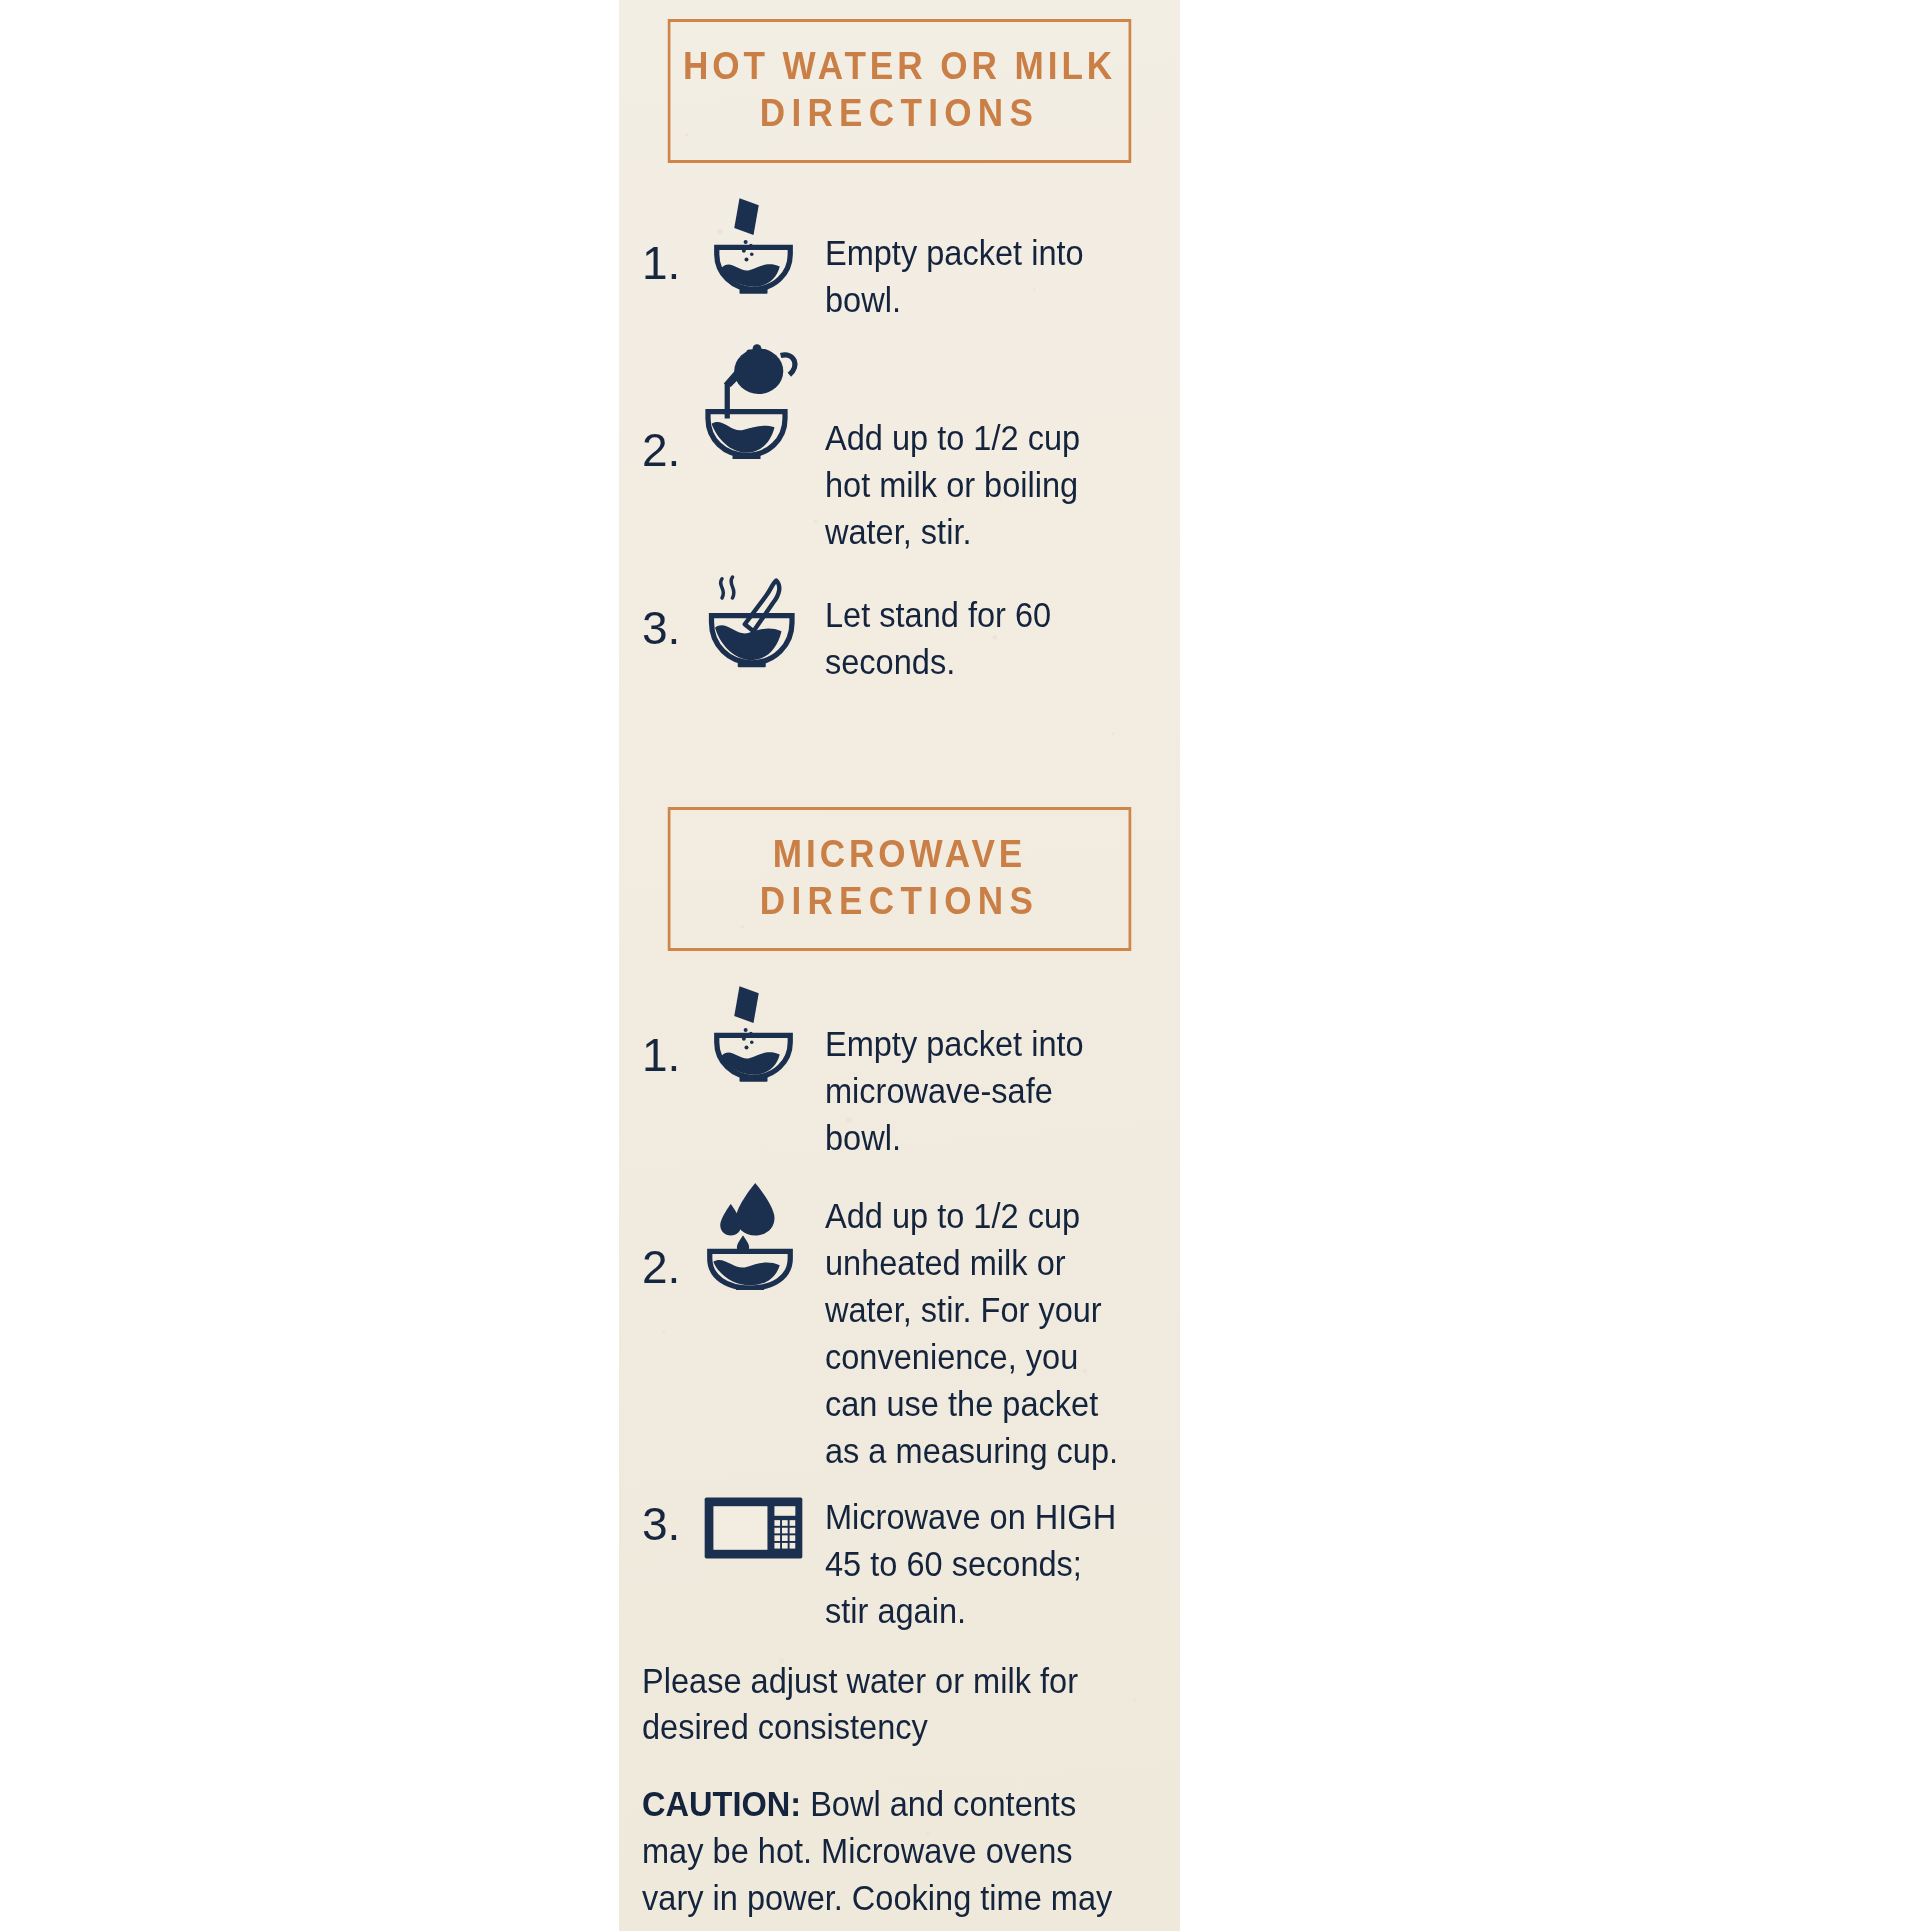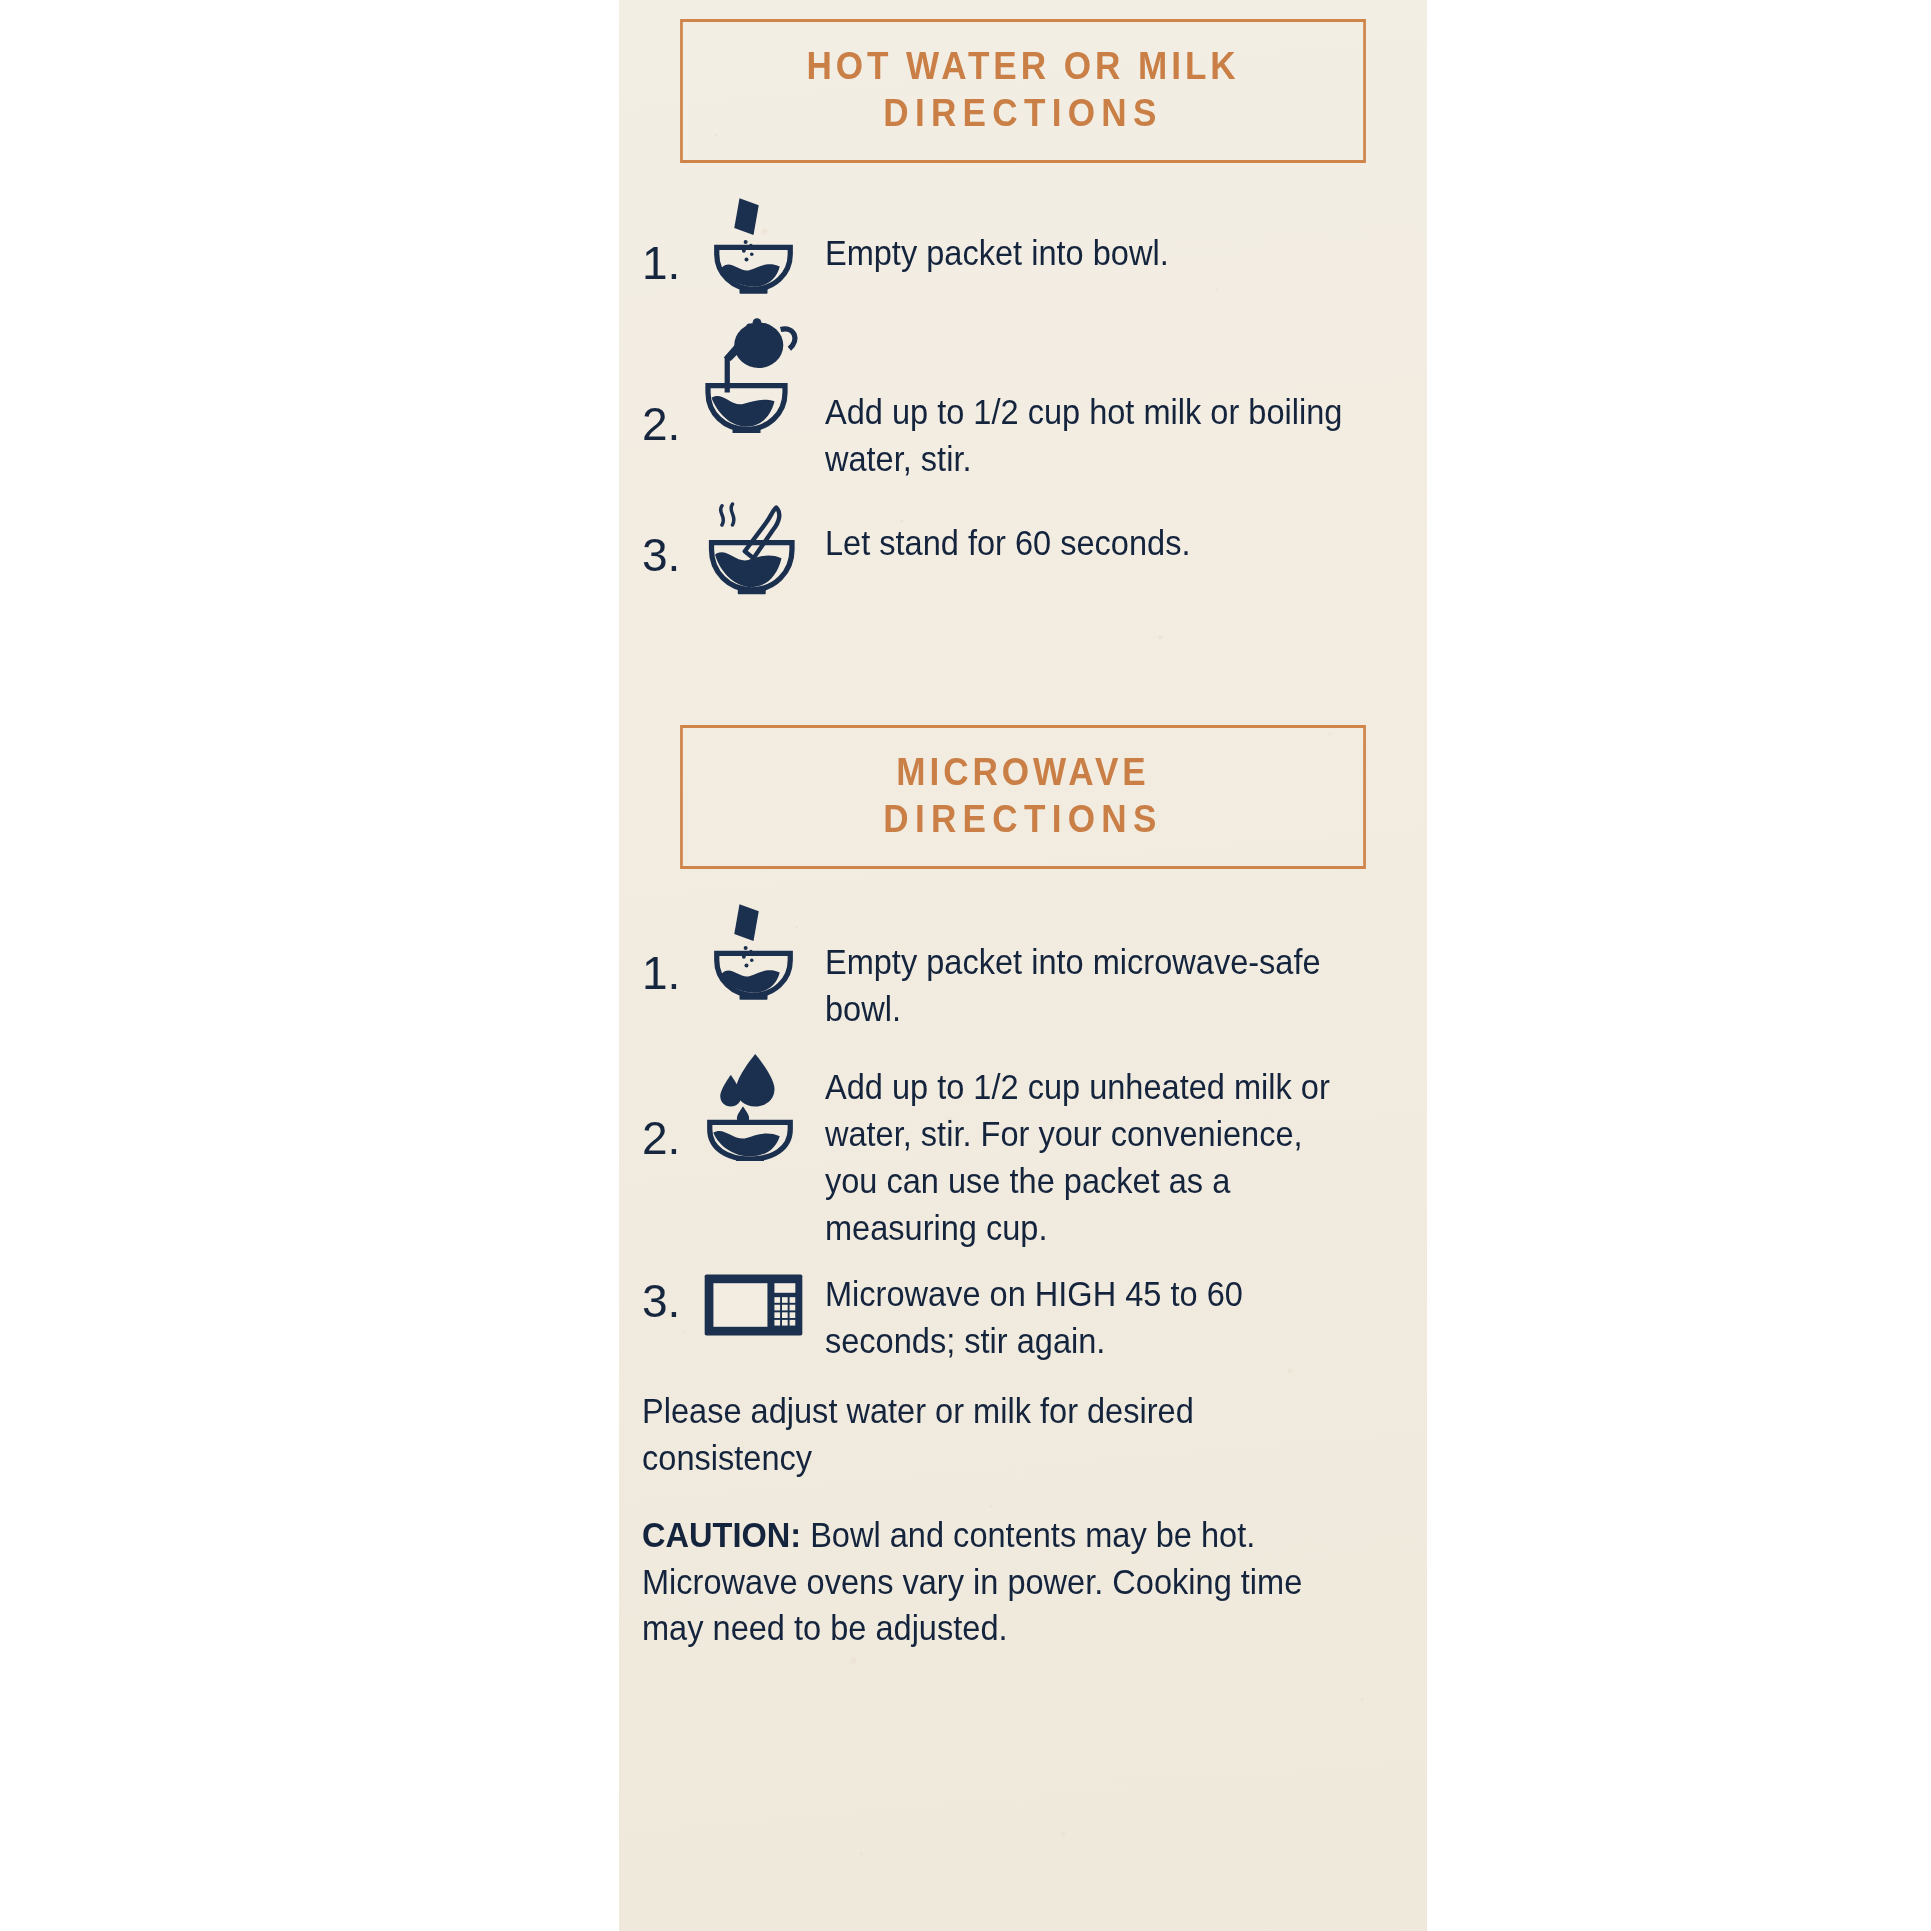--- a/index.html
+++ b/index.html
@@ -18,21 +18,21 @@
     height: 1931px;
     background: #ffffff;
     overflow: hidden;
   }
 
   
   .panel {
     position: absolute;
     left: 619px;
     top: 0;
-    width: 808px;
+    width: 561px;
     height: 1931px;
     background:
       radial-gradient(circle at 18% 12%, rgba(201,160,130,.10) 0 2.6px, transparent 3.5px),
       radial-gradient(circle at 67% 33%, rgba(190,150,120,.09) 0 1.8px, transparent 2.6px),
       radial-gradient(circle at 41% 58%, rgba(205,165,135,.09) 0 2.6px, transparent 3.5px),
       radial-gradient(circle at 83% 71%, rgba(196,152,122,.08) 0 1.8px, transparent 2.6px),
       radial-gradient(circle at 29% 86%, rgba(200,158,128,.08) 0 2.6px, transparent 3.5px),
       radial-gradient(circle at 55% 95%, rgba(192,148,118,.07) 0 1.8px, transparent 2.6px),
       linear-gradient(175deg, #f3eee4 0%, #f2ece1 30%, #f1ebdf 62%, #efe9dc 100%);
     padding: 0 23px;

